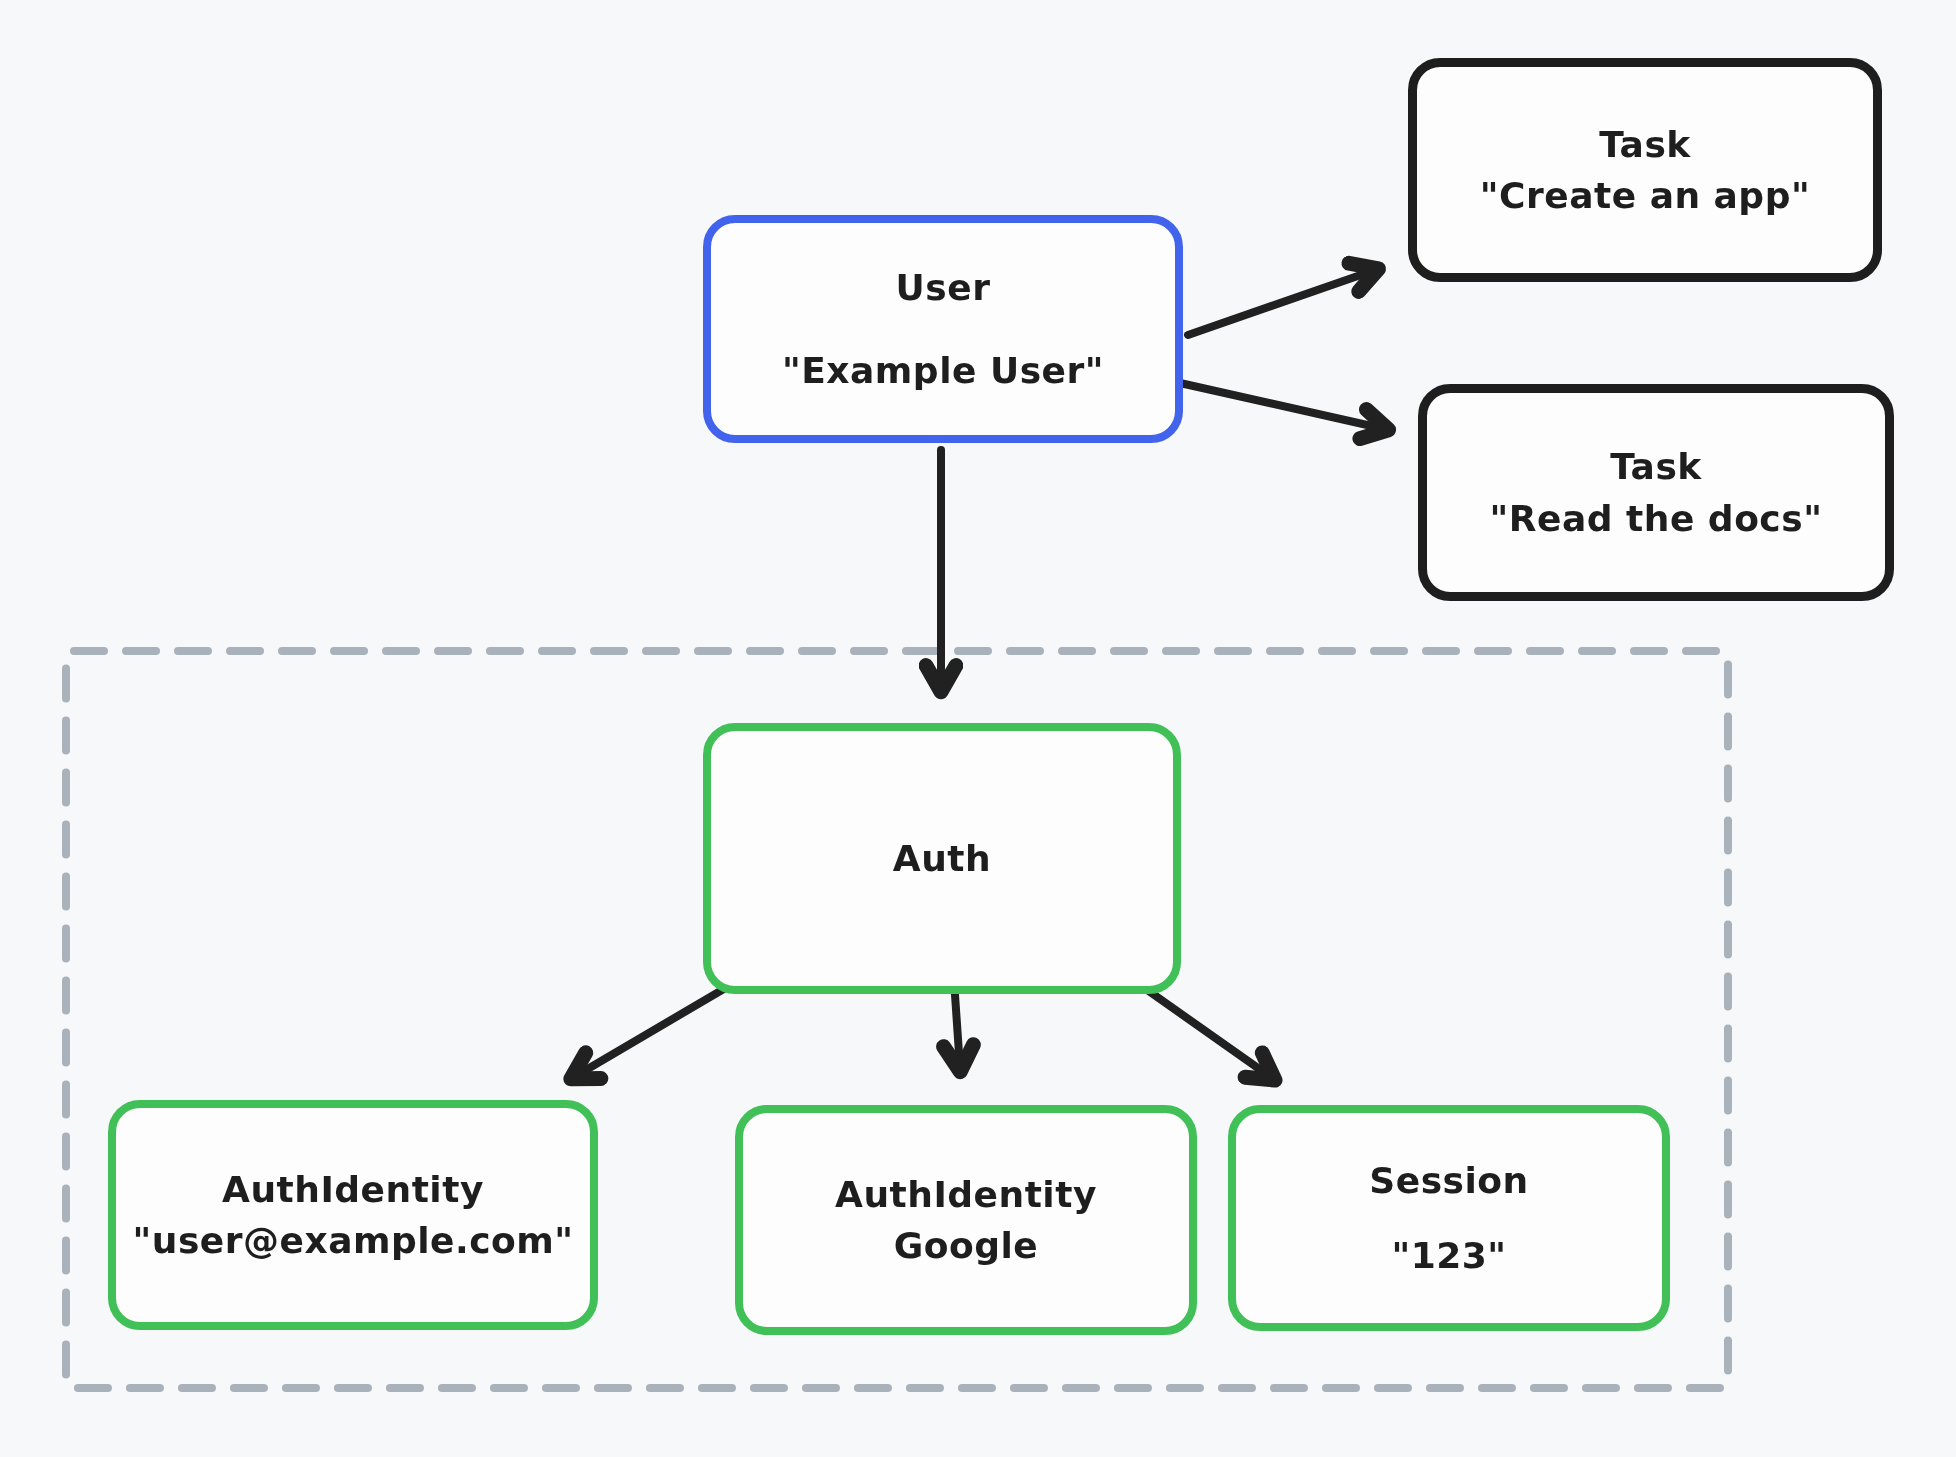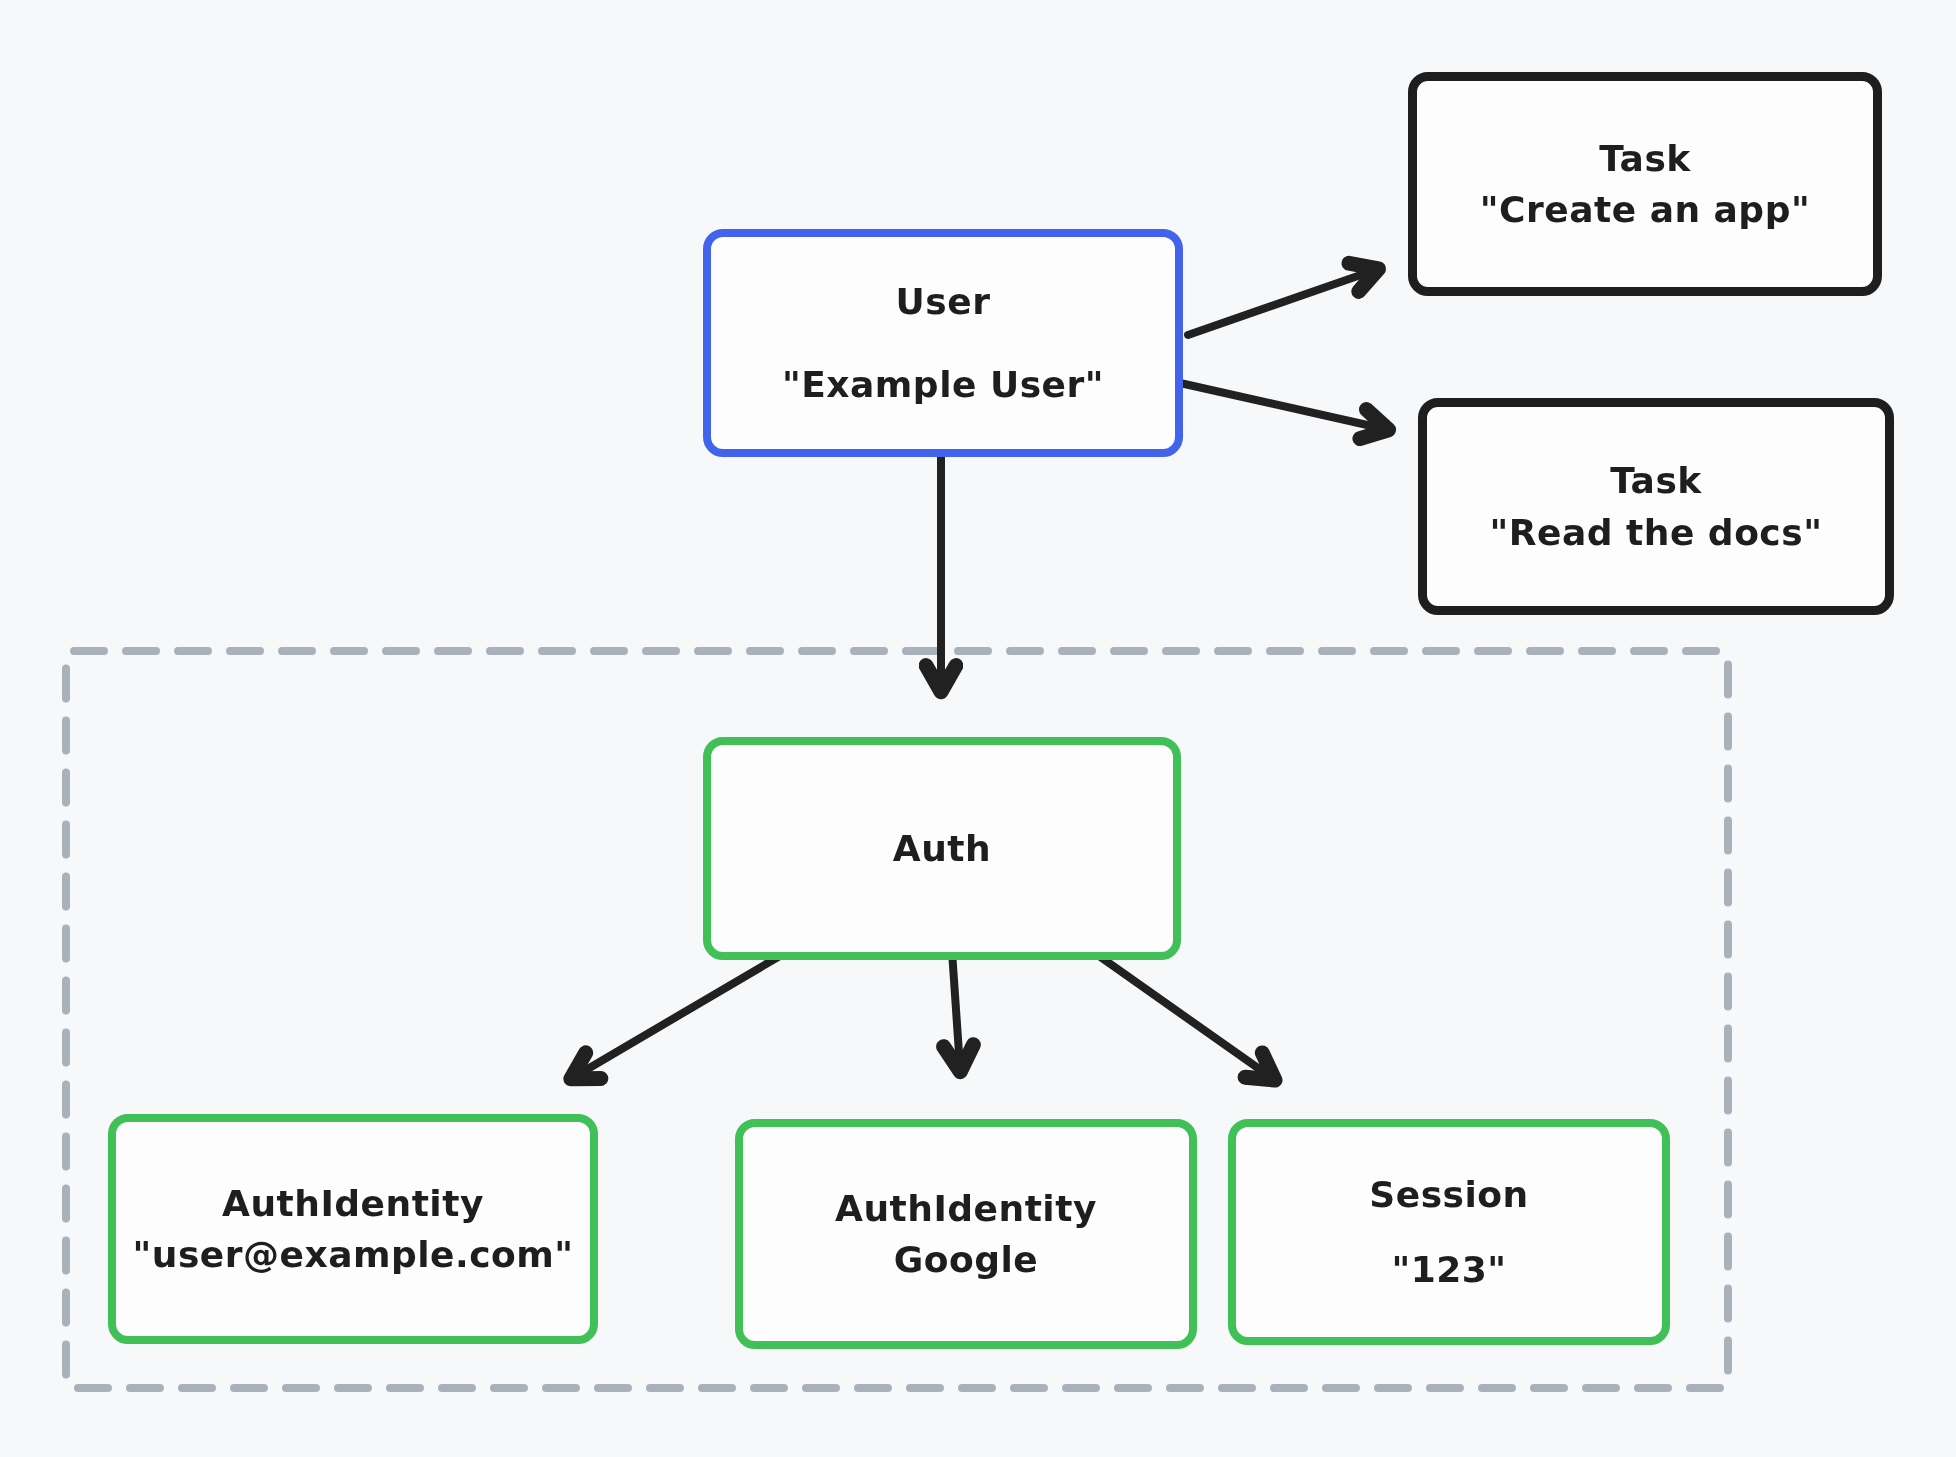--- a/index.html
+++ b/index.html
@@ -42,41 +42,40 @@
     stroke: var(--group-border);
     stroke-width: 8;
     stroke-dasharray: 30 22;
     stroke-linecap: round;
     fill: none;
   }
   .node {
     position: absolute;
     box-sizing: border-box;
     background: var(--node-fill);
-    border-radius: 20px;
+    border-radius: 32px;
     display: flex;
     flex-direction: column;
     align-items: center;
     justify-content: center;
     text-align: center;
     color: var(--text);
     font-weight: bold;
     font-size: 36px;
     line-height: 1.42;
     letter-spacing: 0.5px;
-    margin-top: 14px;
   }
   .node-user  { border: 8px solid var(--user-border); gap: 32px; }
   .node-task  { border: 9px solid var(--task-border); }
   .node-auth  { border: 8px solid var(--auth-border); }
 
   .n-user            { left: 703px;  top: 215px;  width: 480px; height: 228px; }
   .n-task-create     { left: 1408px; top: 58px;   width: 474px; height: 224px; }
   .n-task-read       { left: 1418px; top: 384px;  width: 476px; height: 217px; }
-  .n-auth            { left: 703px;  top: 723px;  width: 478px; height: 223px; }
+  .n-auth            { left: 703px;  top: 723px;  width: 478px; height: 271px; }
   .n-identity-email  { left: 108px;  top: 1100px; width: 490px; height: 230px; }
   .n-identity-google { left: 735px;  top: 1105px; width: 462px; height: 230px; }
   .n-session         { left: 1228px; top: 1105px; width: 442px; height: 226px; gap: 24px; }
 </style>
 </head>
 <body>
 
 <div class="canvas">
 
   <svg class="edges-layer" viewBox="0 0 1956 1457" xmlns="http://www.w3.org/2000/svg" aria-hidden="true">

